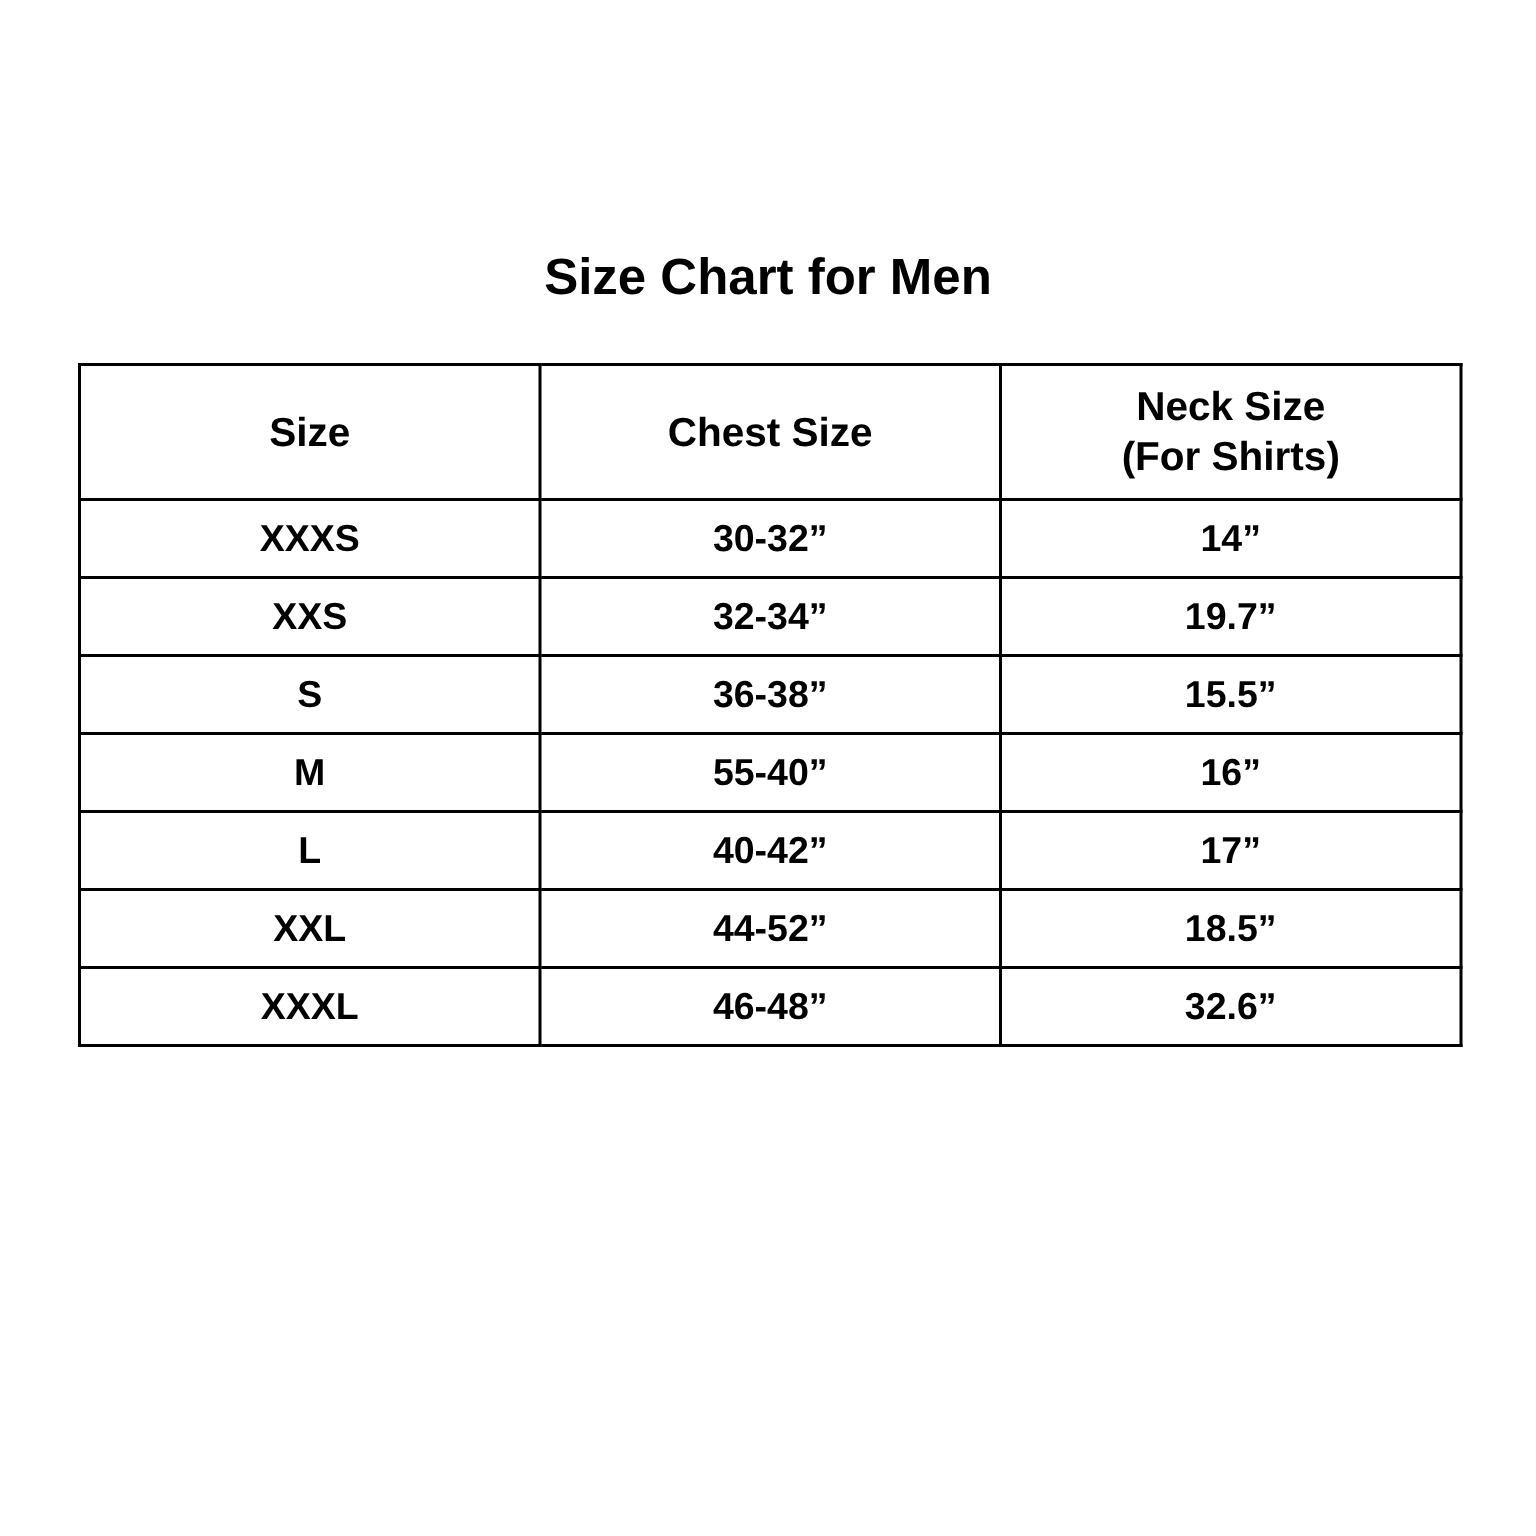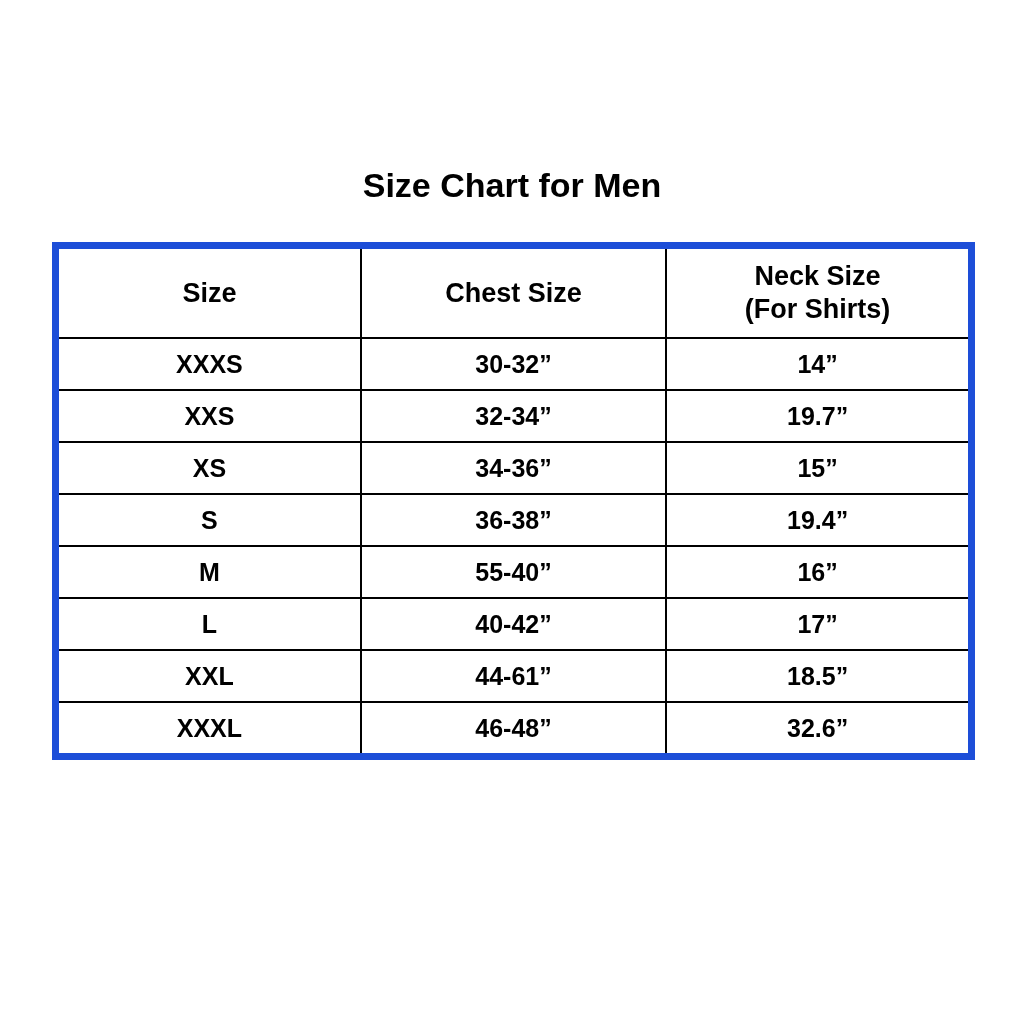--- a/index.html
+++ b/index.html
@@ -25,21 +25,21 @@
     font-weight: bold;
     letter-spacing: 0px;
   }
   table.size-table {
     position: absolute;
     left: 52px;
     top: 242px;
     width: 923px;
     border-collapse: collapse;
     table-layout: fixed;
-    border: 7px solid #1d4ed8;
+    border: 1px solid #1d4ed8;
   }
   table.size-table th,
   table.size-table td {
     border: 2px solid #000000;
     text-align: center;
     vertical-align: middle;
     font-weight: bold;
     padding: 0;
     background: #ffffff;
   }
@@ -84,42 +84,37 @@
         <td>XXXS</td>
         <td>30-32”</td>
         <td>14”</td>
       </tr>
       <tr>
         <td>XXS</td>
         <td>32-34”</td>
         <td>19.7”</td>
       </tr>
       <tr>
-        <td>XS</td>
-        <td>34-36”</td>
-        <td>15”</td>
-      </tr>
-      <tr>
         <td>S</td>
         <td>36-38”</td>
-        <td>19.4”</td>
+        <td>15.5”</td>
       </tr>
       <tr>
         <td>M</td>
         <td>55-40”</td>
         <td>16”</td>
       </tr>
       <tr>
         <td>L</td>
         <td>40-42”</td>
         <td>17”</td>
       </tr>
       <tr>
         <td>XXL</td>
-        <td>44-61”</td>
+        <td>44-52”</td>
         <td>18.5”</td>
       </tr>
       <tr>
         <td>XXXL</td>
         <td>46-48”</td>
         <td>32.6”</td>
       </tr>
     </tbody>
   </table>
 

